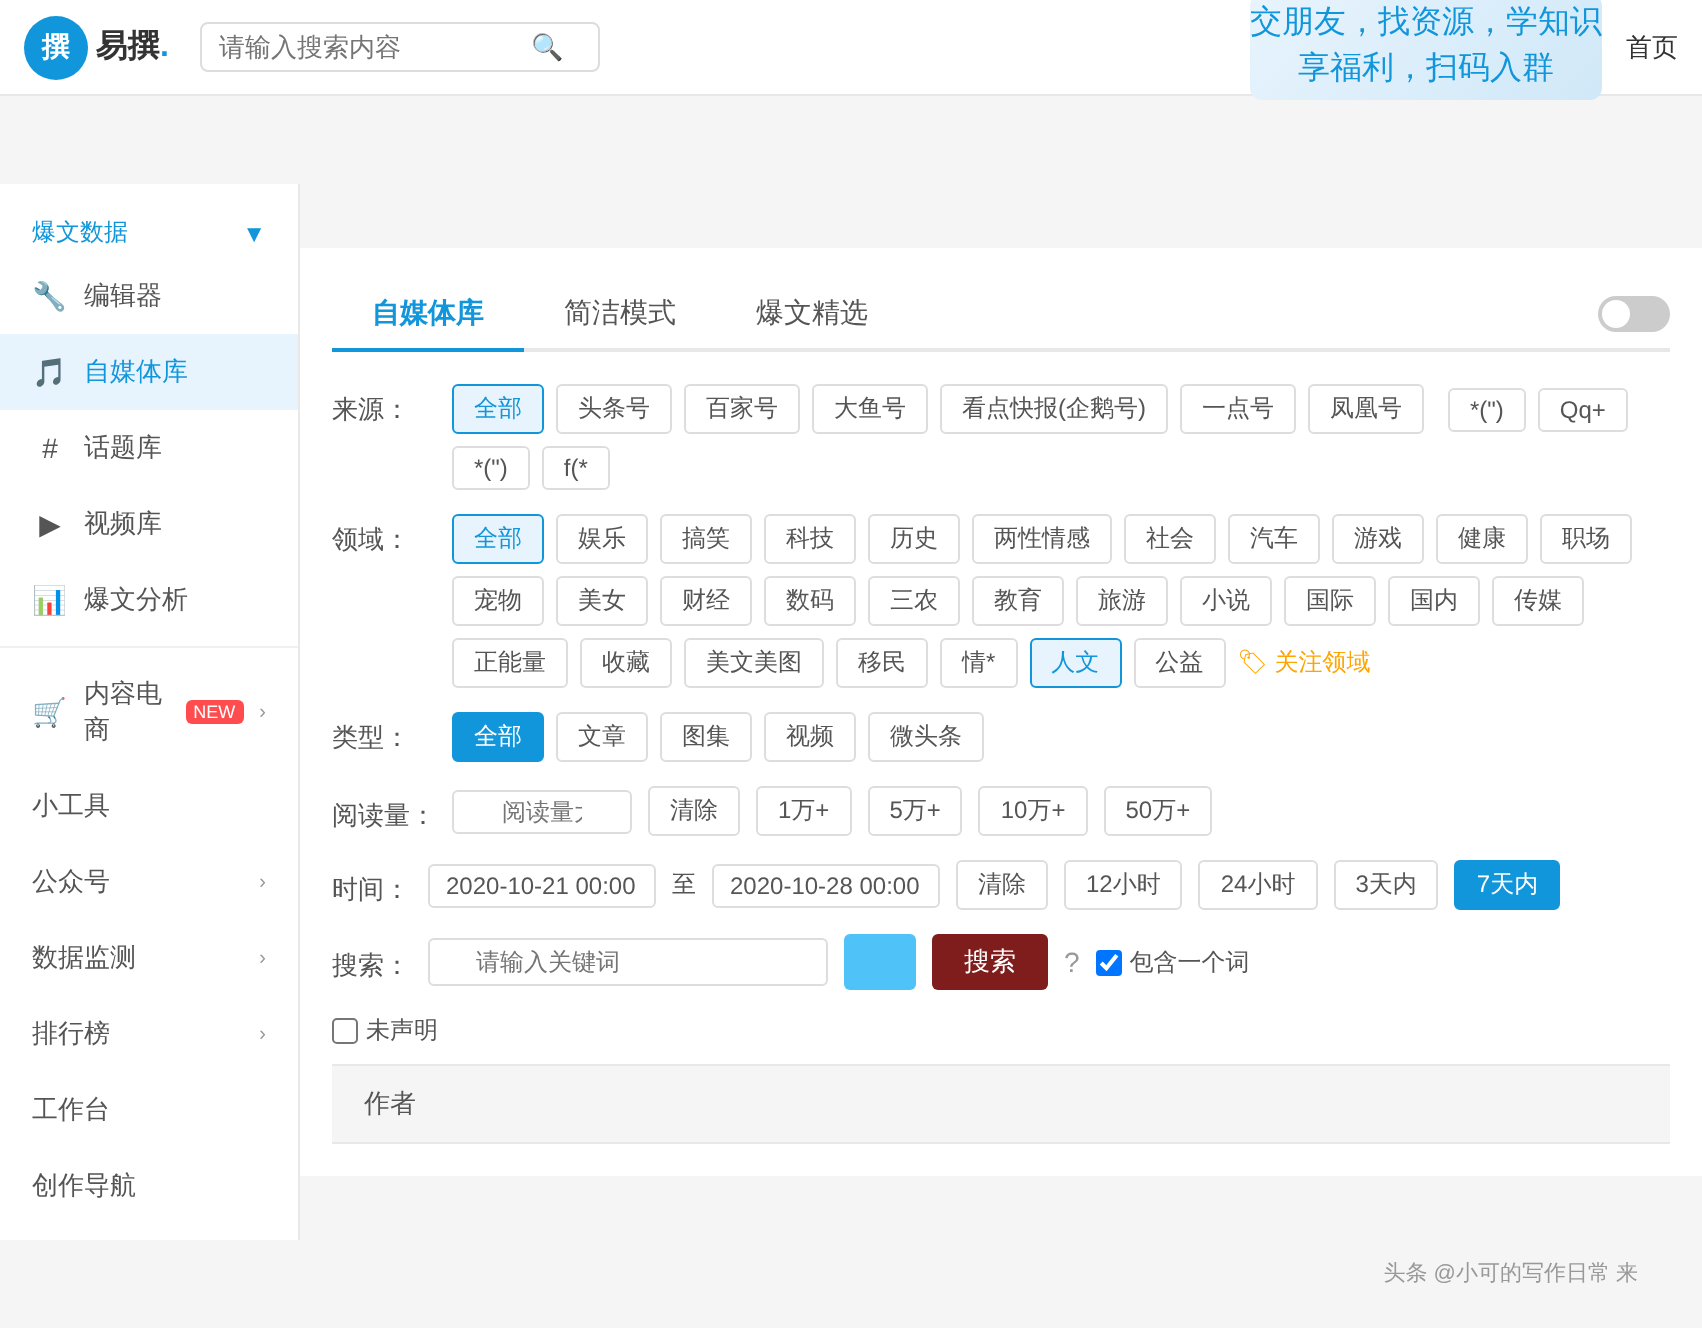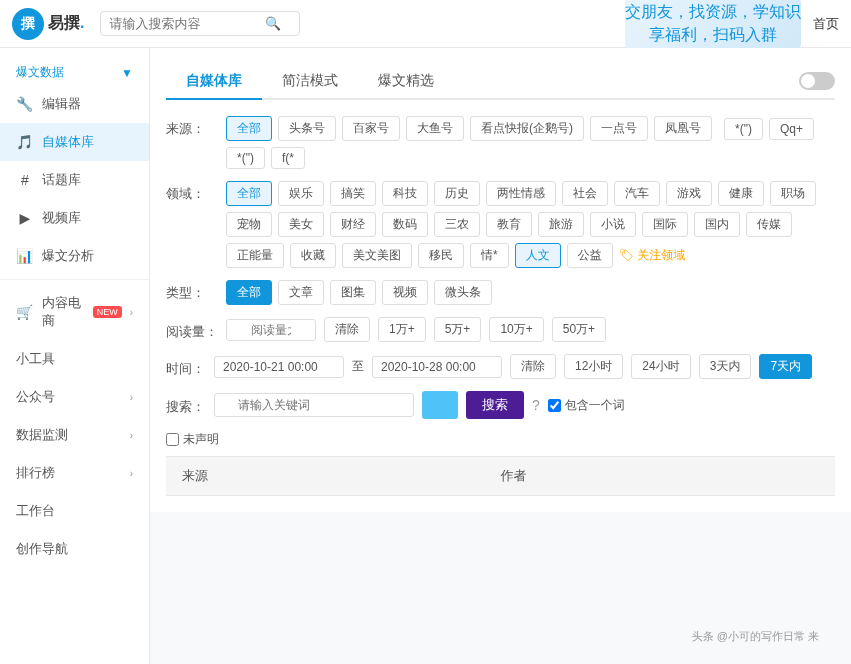--- a/index.html
+++ b/index.html
@@ -13,21 +13,21 @@
     .logo-icon { width: 32px; height: 32px; background: #1296db; border-radius: 50%; display: flex; align-items: center; justify-content: center; color: #fff; font-size: 14px; font-weight: bold; }
     .logo-text { font-size: 16px; color: #333; font-weight: bold; }
     .logo-dot { color: #1296db; }
     .search-bar { display: flex; align-items: center; border: 1px solid #ddd; border-radius: 4px; padding: 4px 8px; width: 200px; gap: 6px; }
     .search-bar input { border: none; outline: none; font-size: 13px; color: #999; width: 150px; }
     .search-icon-btn { color: #999; cursor: pointer; }
     .header-banner { margin-left: auto; background: linear-gradient(135deg, #e8f4fd, #d0e8f8); border-radius: 6px; padding: 4px 0; text-align: center; font-size: 16px; color: #1296db; line-height: 1.4; }
     .header-nav { margin-left: 12px; font-size: 13px; color: #333; cursor: pointer; }
 
     
-    .main-layout { display: flex; flex: 1; overflow: hidden; }
+    .main-layout { display: flex; flex: 1; overflow: hidden; align-items: center; }
 
     
     .sidebar { width: 150px; background: #fff; border-right: 1px solid #e8e8e8; padding: 8px 0; overflow-y: auto; flex-shrink: 0; }
     .sidebar-item { display: flex; align-items: center; padding: 10px 16px; cursor: pointer; gap: 8px; color: #555; font-size: 13px; position: relative; }
     .sidebar-item.active { background: #e8f4fd; color: #1296db; }
     .sidebar-item .item-icon { width: 18px; height: 18px; display: flex; align-items: center; justify-content: center; font-size: 14px; }
     .sidebar-item .item-label { flex: 1; }
     .sidebar-item .arrow { color: #999; font-size: 10px; }
     .sidebar-item .new-badge { background: #ff4d4f; color: #fff; font-size: 9px; padding: 1px 4px; border-radius: 3px; }
     .sidebar-divider { height: 1px; background: #f0f0f0; margin: 4px 0; }
@@ -58,28 +58,28 @@
     
     .sort-row { display: flex; align-items: center; margin-bottom: 12px; gap: 8px; }
     .sort-label { color: #555; font-size: 13px; white-space: nowrap; min-width: 40px; }
 
     
     .read-row { display: flex; align-items: center; margin-bottom: 12px; gap: 8px; }
     .read-input { border: 1px solid #ddd; border-radius: 3px; padding: 3px 24px; font-size: 12px; color: #999; width: 90px; outline: none; }
 
     
     .time-row { display: flex; align-items: center; margin-bottom: 12px; gap: 8px; flex-wrap: wrap; }
-    .time-input { border: 1px solid #ddd; border-radius: 3px; padding: 3px 8px; font-size: 12px; color: #555; width: 130px; outline: none; }
+    .time-input { border: 1px solid #ddd; border-radius: 3px; padding: 3px 8px; font-size: 12px; color: #555; width: 114px; outline: none; }
     .time-sep { color: #555; font-size: 12px; }
 
     
     .search-row { display: flex; align-items: center; margin-bottom: 12px; gap: 8px; }
     .keyword-input { border: 1px solid #ddd; border-radius: 3px; padding: 4px 23px; font-size: 12px; color: #999; width: 200px; outline: none; }
     .color-block { width: 36px; height: 28px; background: #4fc3f7; border-radius: 3px; cursor: pointer; }
-    .search-btn { background: #4c1d95; color: #fff; border: none; border-radius: 3px; padding: 5px 16px; font-size: 13px; cursor: pointer; }
+    .search-btn { background: #7f1d1d; color: #fff; border: none; border-radius: 3px; padding: 5px 16px; font-size: 13px; cursor: pointer; }
     .help-icon { color: #999; cursor: pointer; font-size: 14px; }
     .checkbox-item { display: flex; align-items: center; gap: 4px; font-size: 12px; color: #555; cursor: pointer; }
     .checkbox-item input { cursor: pointer; }
 
     
     .undeclared-row { display: flex; align-items: center; gap: 6px; margin-top: 4px; }
 
     
     .table-header { display: flex; background: #f5f5f5; border-top: 1px solid #e8e8e8; border-bottom: 1px solid #e8e8e8; padding: 10px 16px; margin-top: 8px; }
     .table-col { flex: 1; font-size: 13px; color: #555; font-weight: 500; }
@@ -285,21 +285,20 @@
         </div>
 
         <div class="undeclared-row">
           <label class="checkbox-item">
             <input type="checkbox" style="">
             <span>未声明</span>
           </label>
         </div>
 
         <div class="table-header">
-          <div class="table-col source-col">来源</div>
           <div class="table-col author-col">作者</div>
         </div>
 
       </div>
     </div>
   </div>
 </div>
 
 <div class="watermark">头条 @小可的写作日常 来</div>
 

